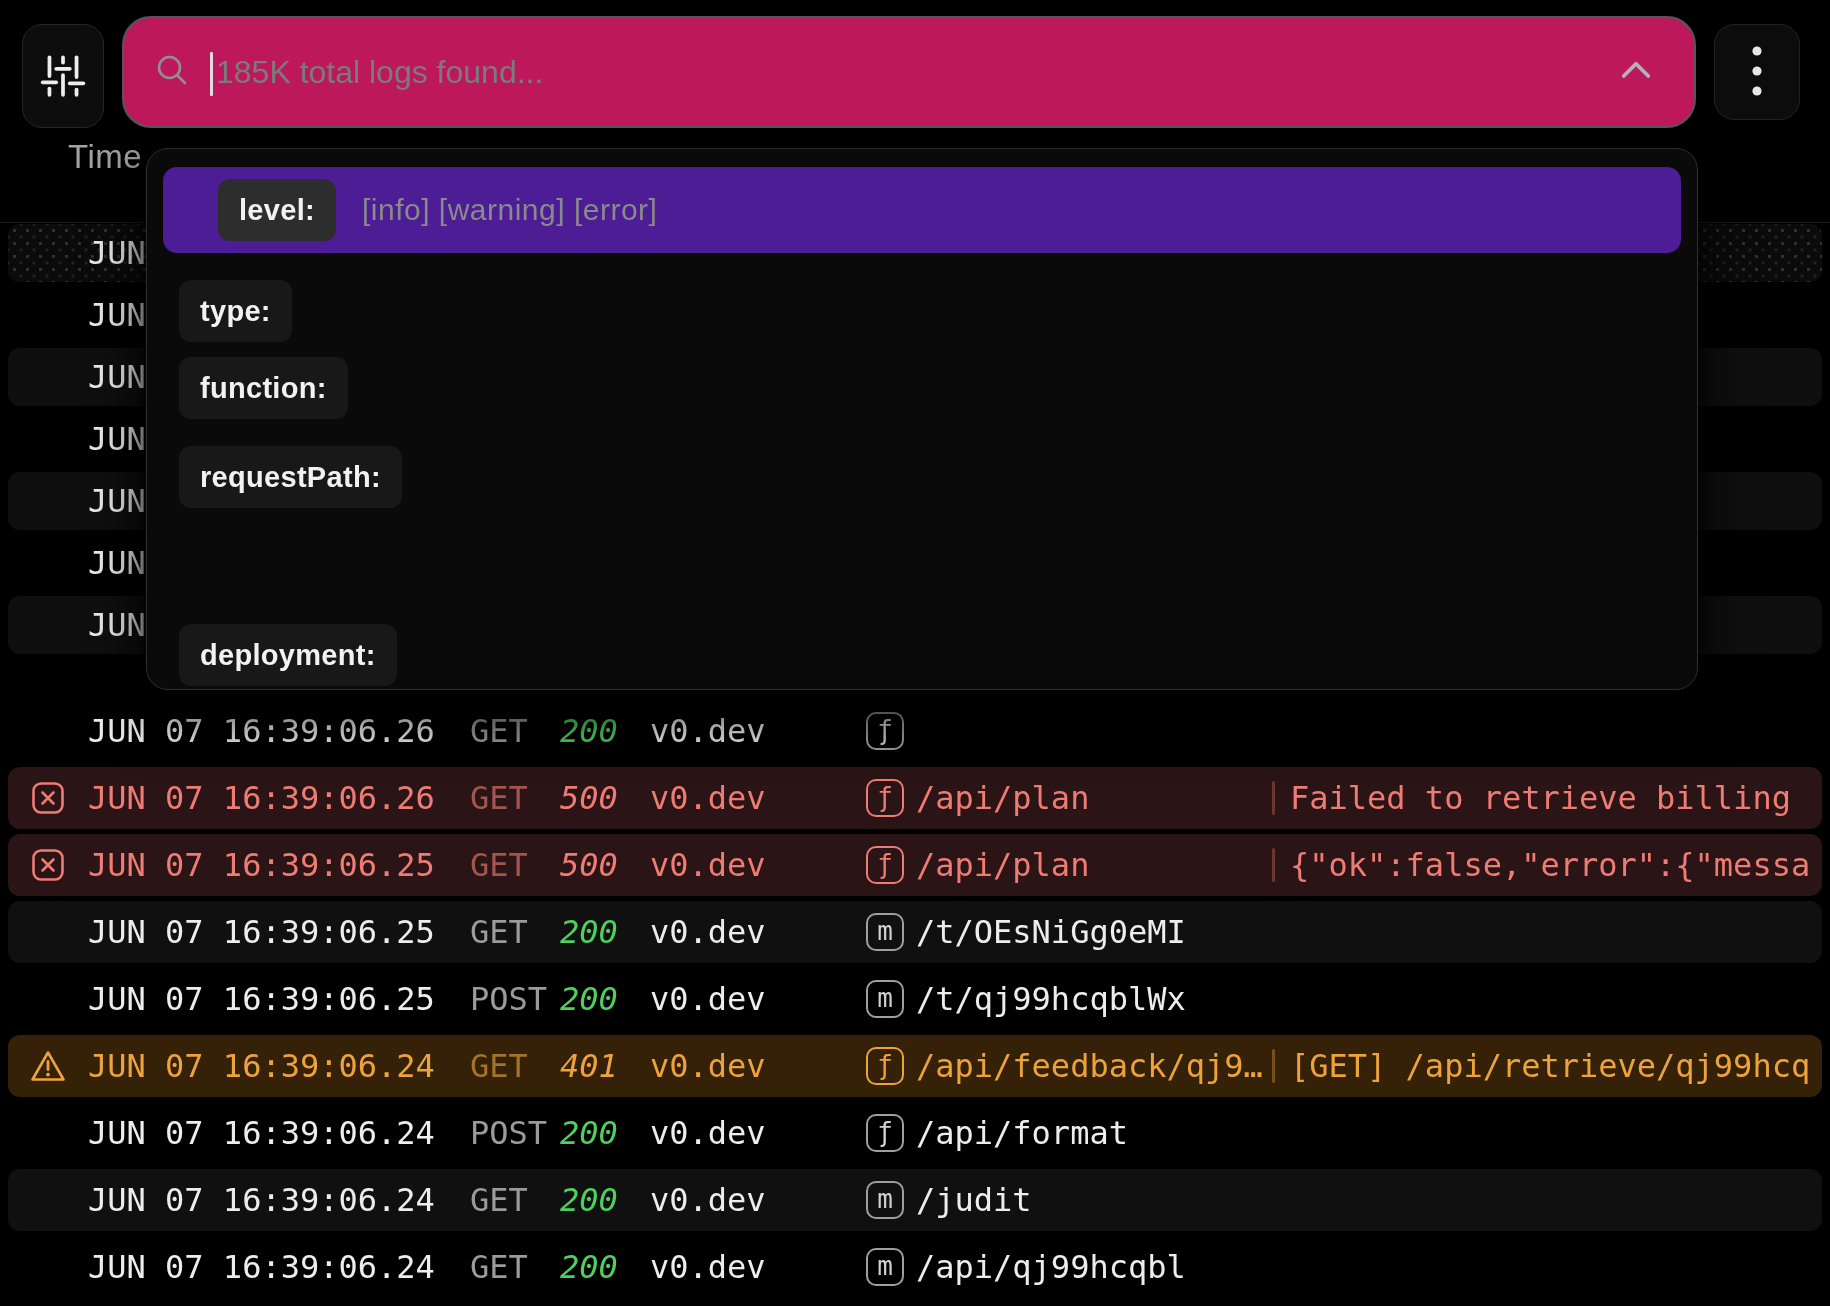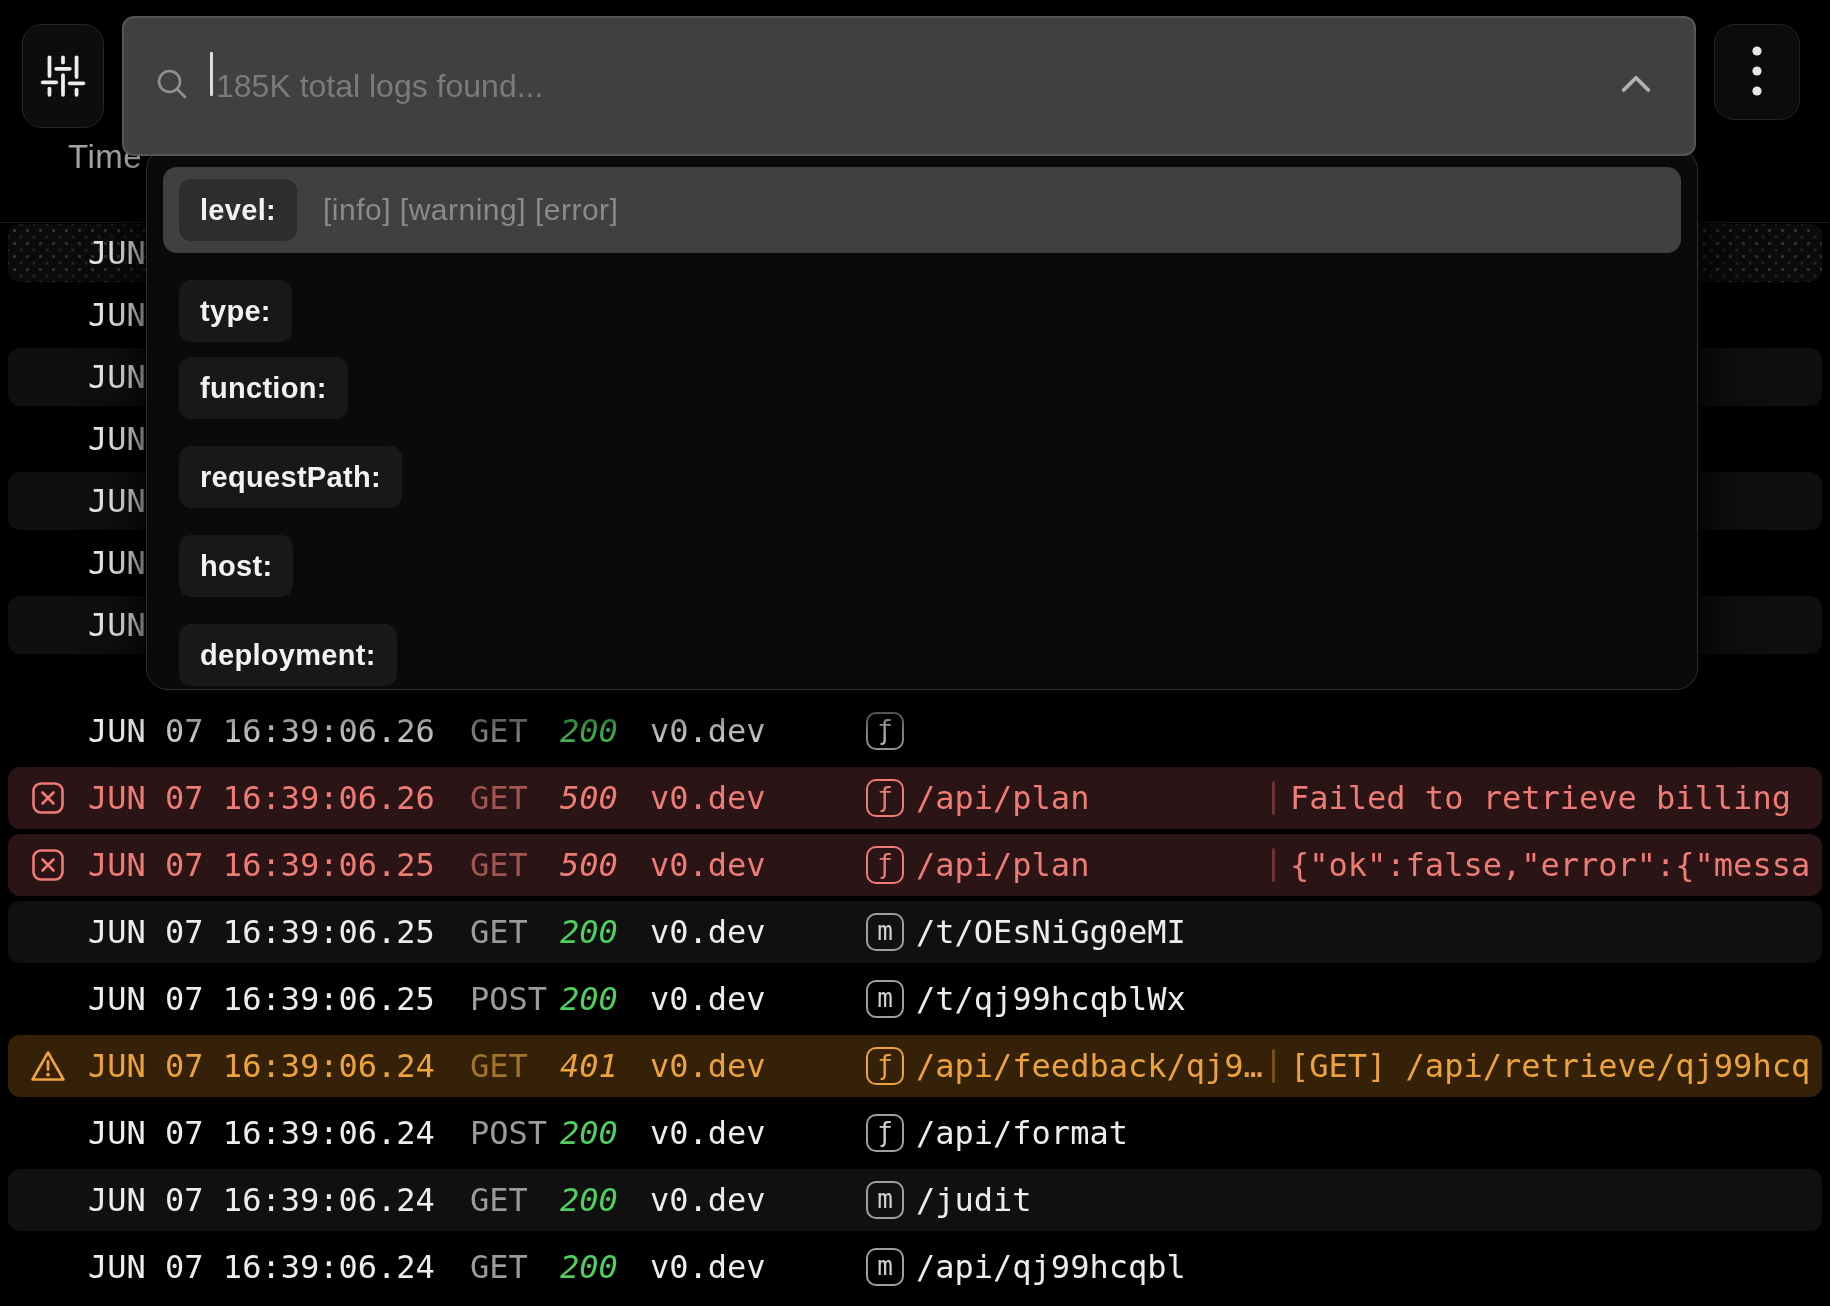--- a/index.html
+++ b/index.html
@@ -67,39 +67,39 @@
   .filter-panel {
     position:absolute; left:146px; top:148px; width:1552px; height:542px;
     background:#0a0a0a; border:1.5px solid #2e2e2e; border-radius:22px;
     box-shadow:0 24px 60px rgba(0,0,0,.85), 0 8px 24px rgba(0,0,0,.6);
     z-index:5; overflow:hidden;
   }
   .sugg-row {
     position:absolute; left:16px; right:16px; height:86px;
     display:flex; align-items:center; border-radius:14px;
   }
-  .sugg-row.hl { background:#404040; }
+  .sugg-row.hl { background:#4c1d95;padding-left:39px; }
   .sugg-pill {
     margin-left:16px; height:62px; line-height:62px; padding:0 21px;
     border-radius:12px; background:#181818;
     font-size:29px; font-weight:600; color:#f2f2f2; letter-spacing:.3px;
   }
   .sugg-row.hl .sugg-pill { background:#2d2d2d; }
   .sugg-hint { margin-left:26px; font-size:30px; color:#8a8a8a; letter-spacing:.5px; }
   
   .topbar { position:absolute; inset:0; z-index:10; pointer-events:none; height:0; }
   .topbar > * { pointer-events:auto; }
   .filter-btn {
     position:absolute; left:22px; top:24px; width:82px; height:104px;
     background:#0d0d0d; border:1px solid #262626; border-radius:20px;
     display:flex; align-items:center; justify-content:center; cursor:pointer;
   }
   .search-box {
-    position:absolute; left:122px; top:16px; width:1574px; height:140px;
-    background:#404040; border:2.5px solid #55555a; border-radius:12px;
+    position:absolute; left:122px; top:16px; width:1574px; height:112px;
+    background:#be185d; border:2.5px solid #55555a; border-radius:29px;
   }
   .search-icon { position:absolute; left:30px; top:50%; transform:translateY(-50%); }
   .text-caret {
     position:absolute; left:86px; top:34px; width:2.5px; height:44px;
     background:#dedede; border-radius:1px;
   }
   .search-input {
     position:absolute; left:92px; top:0; width:1420px; height:100%;
     background:transparent; border:none; outline:none;
     font-family:"Liberation Sans", sans-serif; font-size:32px; color:#ededed;
@@ -265,23 +265,20 @@
         <span class="sugg-hint">[info] [warning] [error]</span>
       </div>
       <div class="sugg-row" style="top: 107px; align-items: flex-end;">
         <span class="sugg-pill">type:</span>
       </div>
       <div class="sugg-row" style="top: 196px;">
         <span class="sugg-pill">function:</span>
       </div>
       <div class="sugg-row" style="top: 285px;">
         <span class="sugg-pill">requestPath:</span>
-      </div>
-      <div class="sugg-row" style="top: 374px;">
-        <span class="sugg-pill">host:</span>
       </div>
       <div class="sugg-row" style="top: 463px;">
         <span class="sugg-pill">deployment:</span>
       </div>
     </div>
 
   <div class="topbar">
     <button class="filter-btn">
       <span>
         <svg width="50" height="50" viewBox="0 0 48 48" fill="none">

